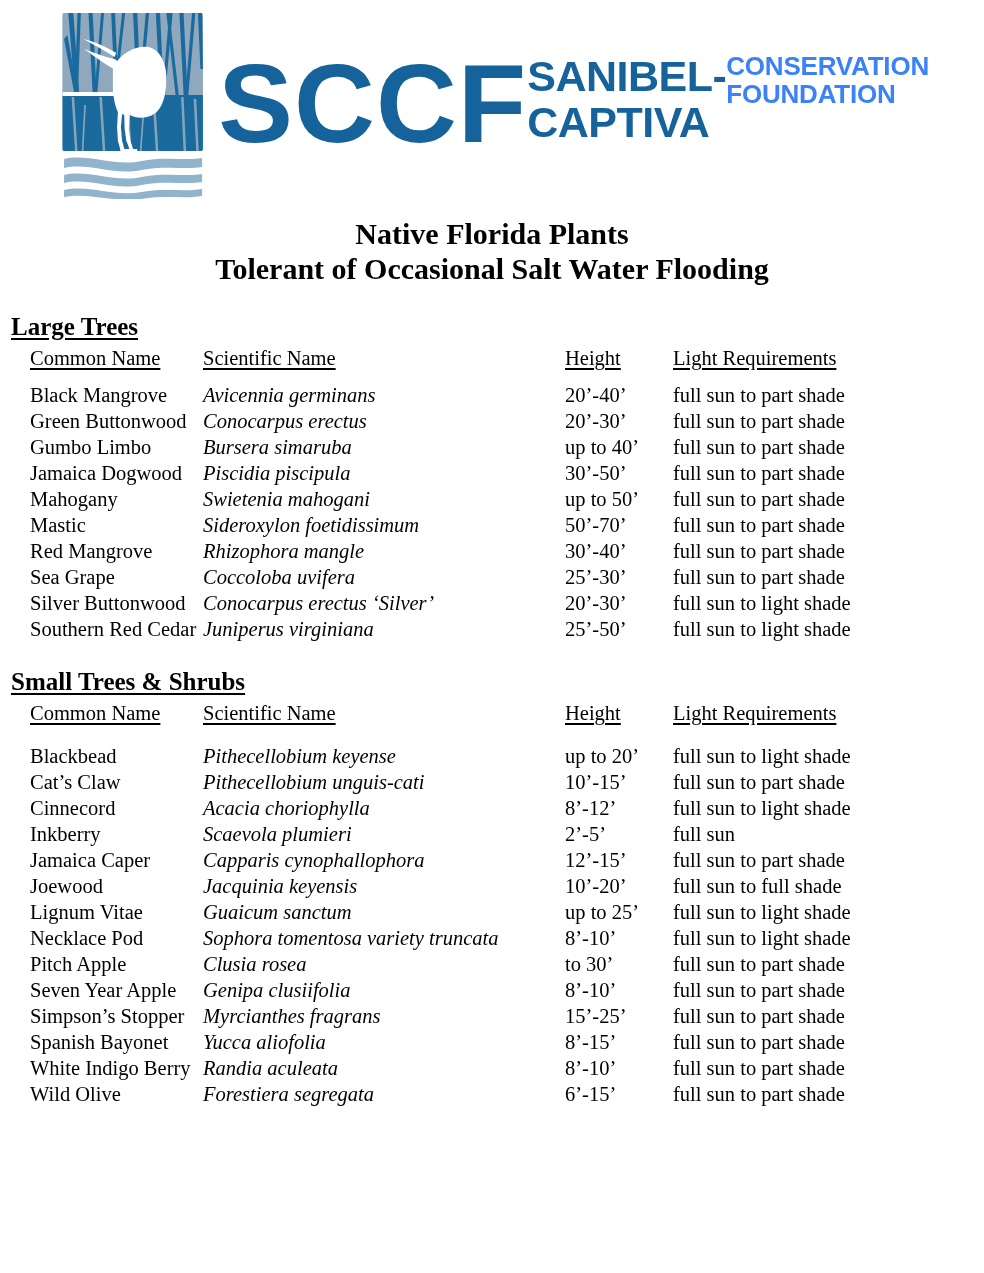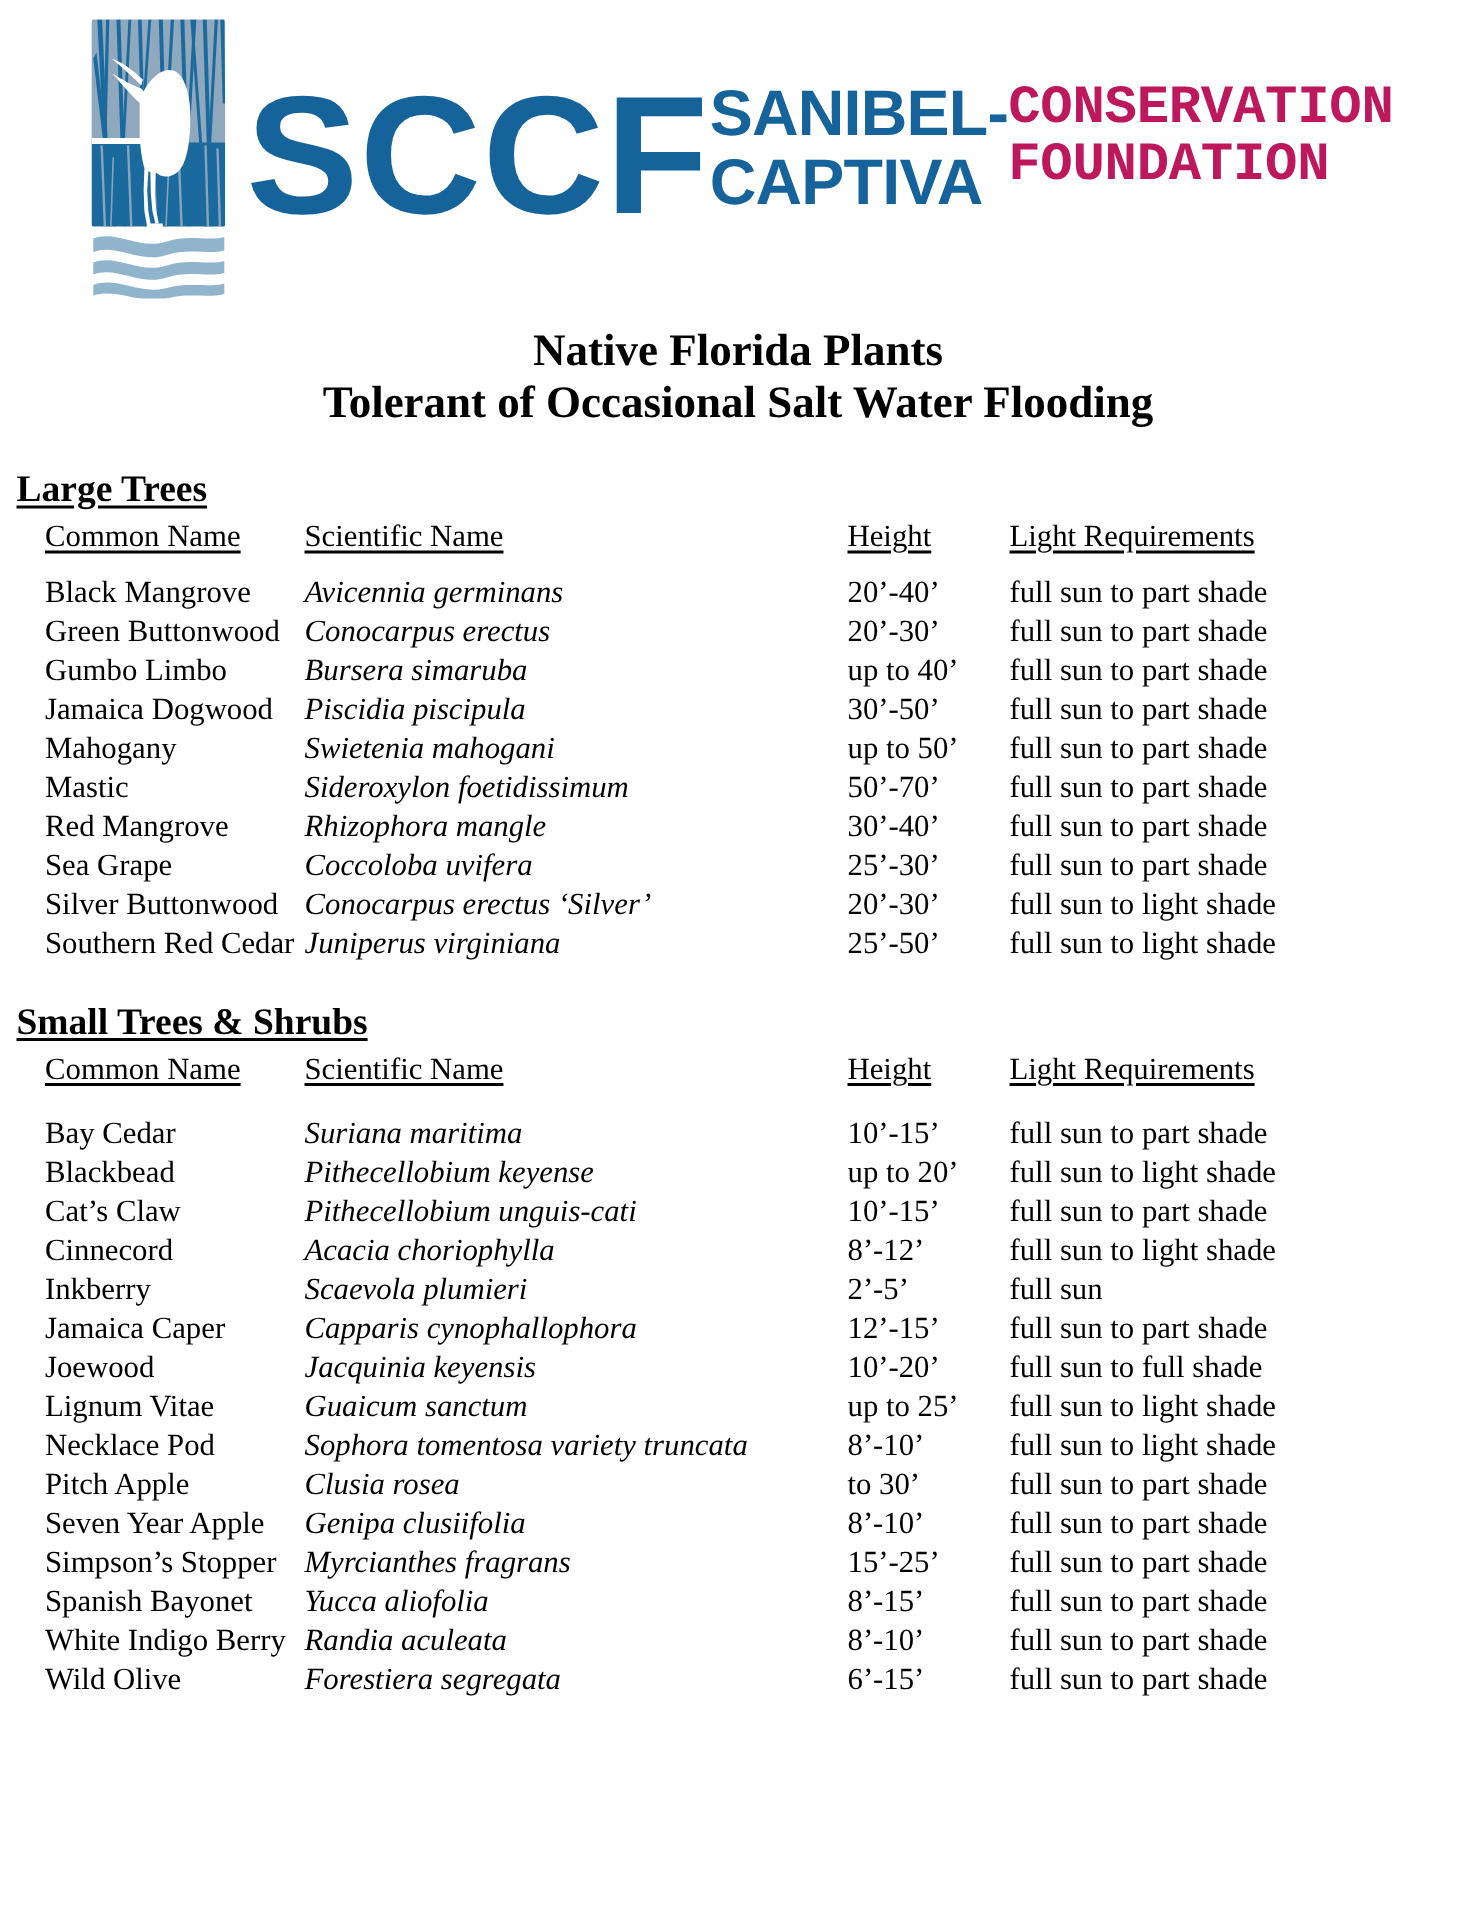--- a/index.html
+++ b/index.html
@@ -55,26 +55,26 @@
   .logo-line2 {
     font-family: "Liberation Sans", "DejaVu Sans", sans-serif;
     font-weight: bold;
     font-size: 43px;
     line-height: 1.05;
     letter-spacing: -0.5px;
     color: #16639b;
     margin-top: 2px;
   }
   .logo-line3 {
-    font-family: Liberation Mono, monospace;
+    font-family: Liberation Sans, sans-serif;
     font-weight: bold;
-    font-size: 36px;
+    font-size: 26px;
     line-height: 1.05;
     letter-spacing: -0.2px;
-    color: #be185d;
+    color: #3b82f6;
     margin-top: 1px;
   }
 
   
   .doc-title {
     text-align: center;
     font-weight: bold;
     font-size: 30px;
     line-height: 1.18;
     margin-top: 12px;
@@ -304,26 +304,20 @@
     <thead>
       <tr>
         <th class="col-common"><span>Common Name</span></th>
         <th class="col-sci"><span>Scientific Name</span></th>
         <th class="col-height"><span>Height</span></th>
         <th class="col-light"><span>Light Requirements</span></th>
       </tr>
     </thead>
     <tbody id="tbody-1">
         <tr>
-          <td class="col-common">Bay Cedar</td>
-          <td class="col-sci"><span class="sci">Suriana maritima</span></td>
-          <td class="col-height">10’-15’</td>
-          <td class="col-light">full sun to part shade</td>
-        </tr>
-        <tr>
           <td class="col-common">Blackbead</td>
           <td class="col-sci"><span class="sci">Pithecellobium keyense</span></td>
           <td class="col-height">up to 20’</td>
           <td class="col-light">full sun to light shade</td>
         </tr>
         <tr>
           <td class="col-common">Cat’s Claw</td>
           <td class="col-sci"><span class="sci">Pithecellobium unguis-cati</span></td>
           <td class="col-height">10’-15’</td>
           <td class="col-light">full sun to part shade</td>

